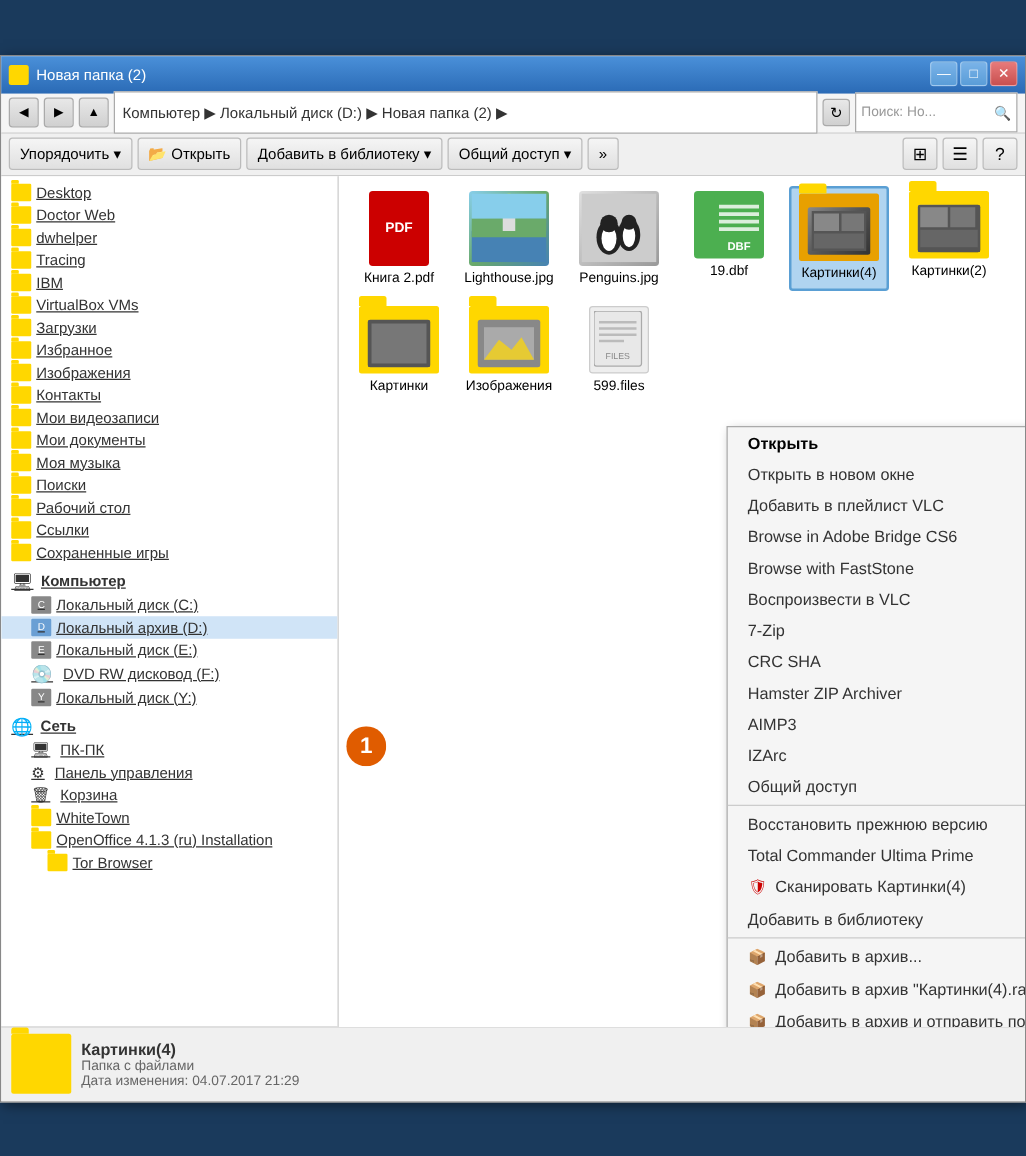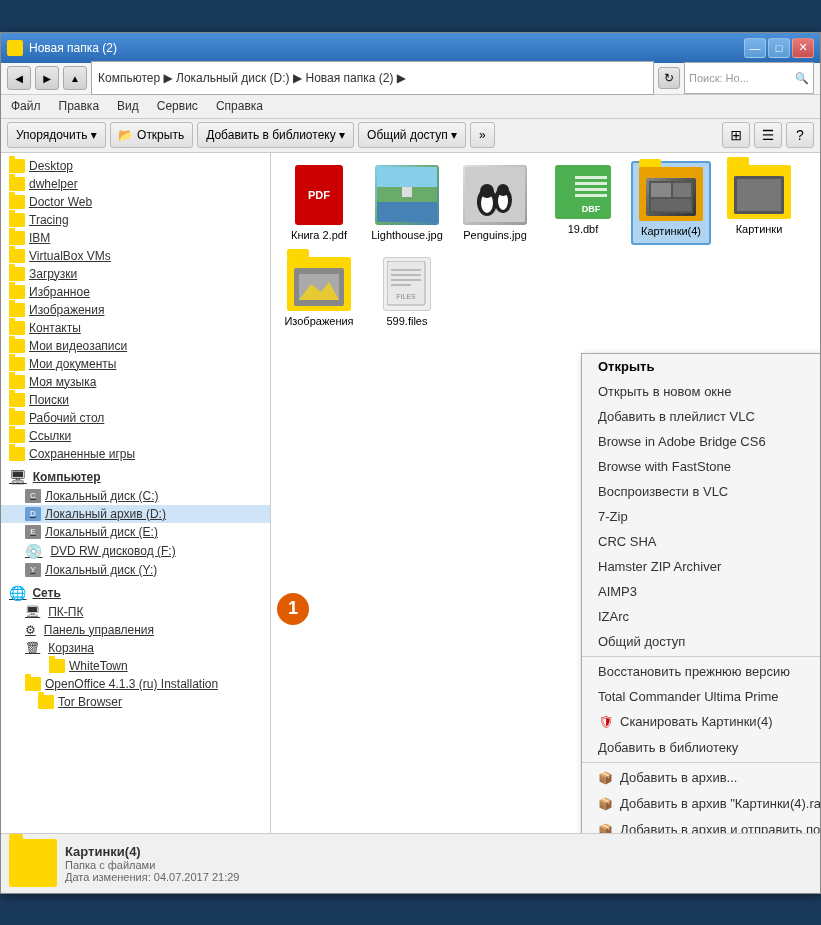--- a/index.html
+++ b/index.html
@@ -14,21 +14,20 @@
     }
     .window {
       width: 821px;
       background: #f0f0f0;
       border: 1px solid #888;
       box-shadow: 2px 2px 10px rgba(0,0,0,0.5);
     }
     .title-bar {
       background: linear-gradient(to bottom, #4a90d9, #2a6ab5);
       display: flex;
-      align-items: center;
       justify-content: space-between;
       padding: 4px 6px;
       height: 30px;
     }
     .title-bar-left {
       display: flex;
       align-items: center;
       gap: 6px;
       color: white;
       font-size: 12px;
@@ -399,27 +398,20 @@
     <div class="nav-btn">▶</div>
     <div class="nav-btn">▲</div>
     <div class="address-path">Компьютер ▶ Локальный диск (D:) ▶ Новая папка (2) ▶</div>
     <div class="refresh-btn">↻</div>
     <div class="search-box">
       <span>Поиск: Но...</span>
       <span style="margin-left:auto; font-size:11px;">🔍</span>
     </div>
   </div>
 
-  <div class="menu-bar">
-    <span class="menu-item">Файл</span>
-    <span class="menu-item">Правка</span>
-    <span class="menu-item">Вид</span>
-    <span class="menu-item">Сервис</span>
-    <span class="menu-item">Справка</span>
-  </div>
 
   <div class="toolbar">
     <div class="toolbar-btn">Упорядочить ▾</div>
     <div class="toolbar-btn">📂 Открыть</div>
     <div class="toolbar-btn">Добавить в библиотеку ▾</div>
     <div class="toolbar-btn">Общий доступ ▾</div>
     <div class="toolbar-btn">»</div>
     <div class="toolbar-right">
       <div class="view-btn">⊞</div>
       <div class="view-btn">☰</div>
@@ -431,25 +423,25 @@
 
     <div class="circle-badge badge-1">1</div>
 
     <div class="sidebar">
       <div class="sidebar-item">
         <div class="folder-icon"></div>
         <span>Desktop</span>
       </div>
       <div class="sidebar-item">
         <div class="folder-icon"></div>
+        <span>Doctor Web</span>
+      </div>
+      <div class="sidebar-item">
+        <div class="folder-icon"></div>
         <span>dwhelper</span>
-      </div>
-      <div class="sidebar-item">
-        <div class="folder-icon"></div>
-        <span>Doctor Web</span>
       </div>
       <div class="sidebar-item">
         <div class="folder-icon"></div>
         <span>Tracing</span>
       </div>
       <div class="sidebar-item">
         <div class="folder-icon"></div>
         <span>IBM</span>
       </div>
       <div class="sidebar-item">
@@ -535,21 +527,21 @@
         <span>ПК-ПК</span>
       </div>
       <div class="sidebar-item" style="padding-left:24px;">
         <span style="font-size:12px; margin-right:4px;">⚙</span>
         <span>Панель управления</span>
       </div>
       <div class="sidebar-item" style="padding-left:24px;">
         <span style="font-size:12px; margin-right:4px;">🗑</span>
         <span>Корзина</span>
       </div>
-      <div class="sidebar-item" style="padding-left:24px;margin-left:24px;">
+      <div class="sidebar-item" style="padding-left:24px;">
         <div class="folder-icon"></div>
         <span>WhiteTown</span>
       </div>
       <div class="sidebar-item" style="padding-left:24px;">
         <div class="folder-icon"></div>
         <span style="white-space:nowrap; overflow:hidden; text-overflow:ellipsis; max-width:180px;">OpenOffice 4.1.3 (ru) Installation</span>
       </div>
       <div class="sidebar-item" style="padding-left:37px;">
         <div class="folder-icon"></div>
         <span>Tor Browser</span>
@@ -615,20 +607,33 @@
                   <rect width="44" height="32" fill="#555"></rect>
                   <rect x="2" y="2" width="20" height="14" fill="#888"></rect>
                   <rect x="24" y="2" width="18" height="14" fill="#777"></rect>
                   <rect x="2" y="18" width="40" height="12" fill="#666"></rect>
                 </svg>
               </div>
             </div>
             <span>Картинки(4)</span>
           </div>
 
+          <div class="file-item">
+            <div class="folder-large">
+              <div style="width:50px; height:38px; background: linear-gradient(135deg, #888 0%, #555 50%, #333 100%); border-radius:2px; overflow:hidden; margin-top:6px;">
+                <svg width="50" height="38" viewBox="0 0 50 38">
+                  <rect width="50" height="38" fill="#555"></rect>
+                  <rect x="2" y="2" width="22" height="16" fill="#888"></rect>
+                  <rect x="26" y="2" width="20" height="16" fill="#777"></rect>
+                  <rect x="2" y="20" width="46" height="14" fill="#666"></rect>
+                </svg>
+              </div>
+            </div>
+            <span>Картинки(2)</span>
+          </div>
 
           <div class="file-item">
             <div class="folder-large">
               <div style="width:50px; height:38px; background: #666; border-radius:2px; margin-top:6px; overflow:hidden;">
                 <svg width="50" height="38" viewBox="0 0 50 38">
                   <rect width="50" height="38" fill="#555"></rect>
                   <rect x="3" y="3" width="44" height="32" fill="#777"></rect>
                 </svg>
               </div>
             </div>

